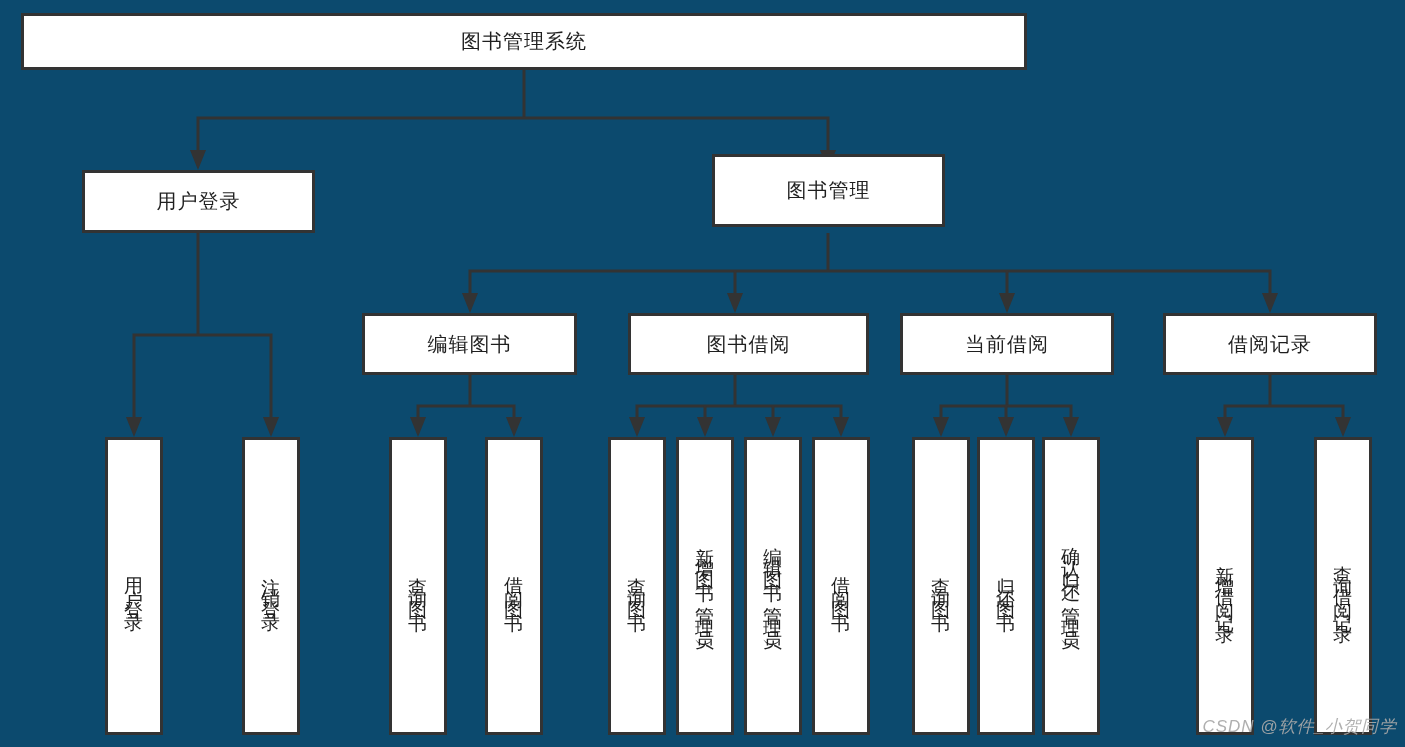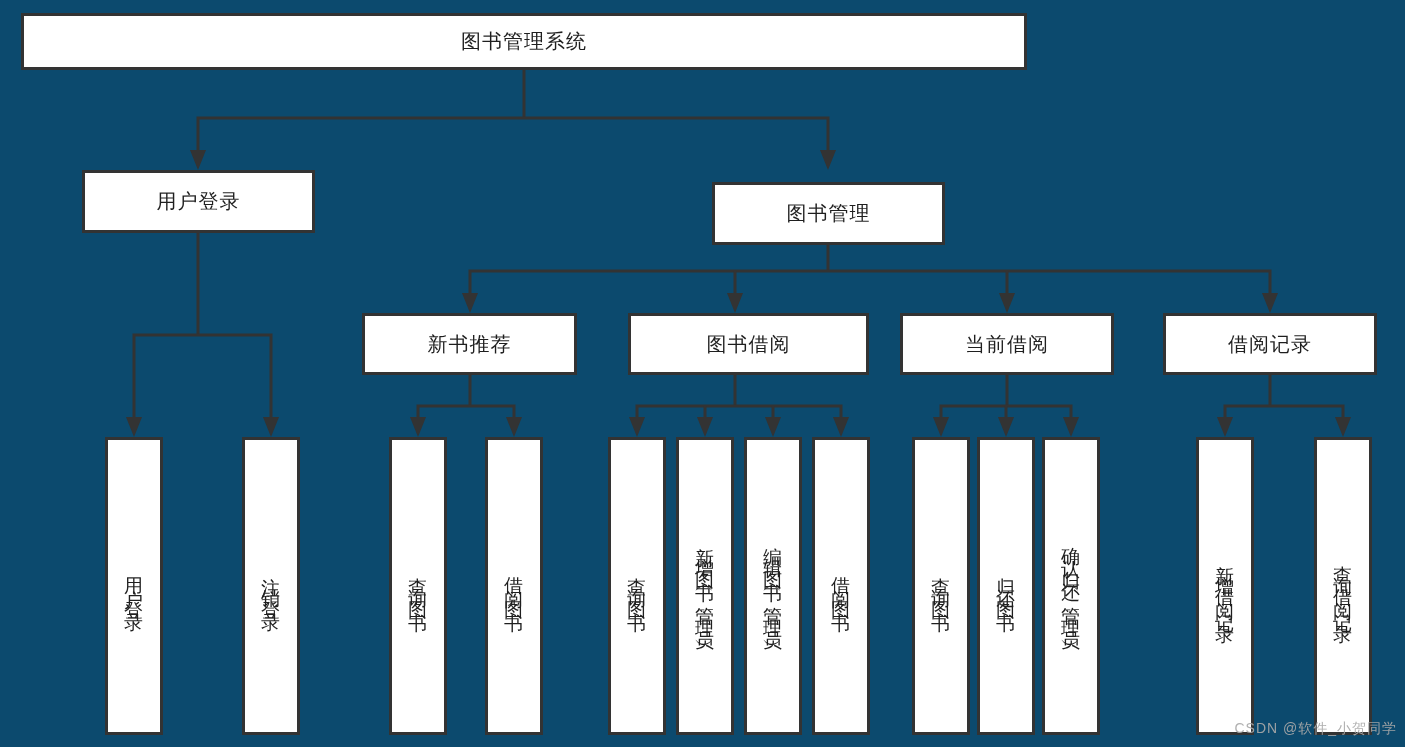--- a/index.html
+++ b/index.html
@@ -48,24 +48,25 @@
     letter-spacing: 12px;
     line-height: 1;
     white-space: nowrap;
     color: #1f1f1f;
   }
   #watermark {
     position: absolute;
     right: 8px;
     bottom: 9px;
     z-index: 2;
-    font-size: 14px;
+    font-size: 17px;
     color: rgba(168, 168, 168, 0.92);
     letter-spacing: 1px;
     white-space: nowrap;
+    font-style: italic;
   }
 </style>
 </head>
 <body>
 
 <div id="stage">
 
   <svg id="connectors" width="1405" height="747" viewBox="0 0 1405 747">
     <g stroke="#333333" stroke-width="3" fill="none">
 
@@ -118,26 +119,26 @@
     </g>
   </svg>
 
   <div class="node node-h" style="left:21px; top:13px; width:1006px; height:57px;">
     <span>图书管理系统</span>
   </div>
 
   <div class="node node-h" style="left:82px; top:170px; width:233px; height:63px;">
     <span>用户登录</span>
   </div>
-  <div class="node node-h" style="left:712px; top:182px; width:233px; height:63px;">
+  <div class="node node-h" style="left:712px; top:154px; width:233px; height:73px;">
     <span>图书管理</span>
   </div>
 
   <div class="node node-h" style="left:362px; top:313px; width:215px; height:62px;">
-    <span>新书推荐</span>
+    <span>编辑图书</span>
   </div>
   <div class="node node-h" style="left:628px; top:313px; width:241px; height:62px;">
     <span>图书借阅</span>
   </div>
   <div class="node node-h" style="left:900px; top:313px; width:214px; height:62px;">
     <span>当前借阅</span>
   </div>
   <div class="node node-h" style="left:1163px; top:313px; width:214px; height:62px;">
     <span>借阅记录</span>
   </div>

